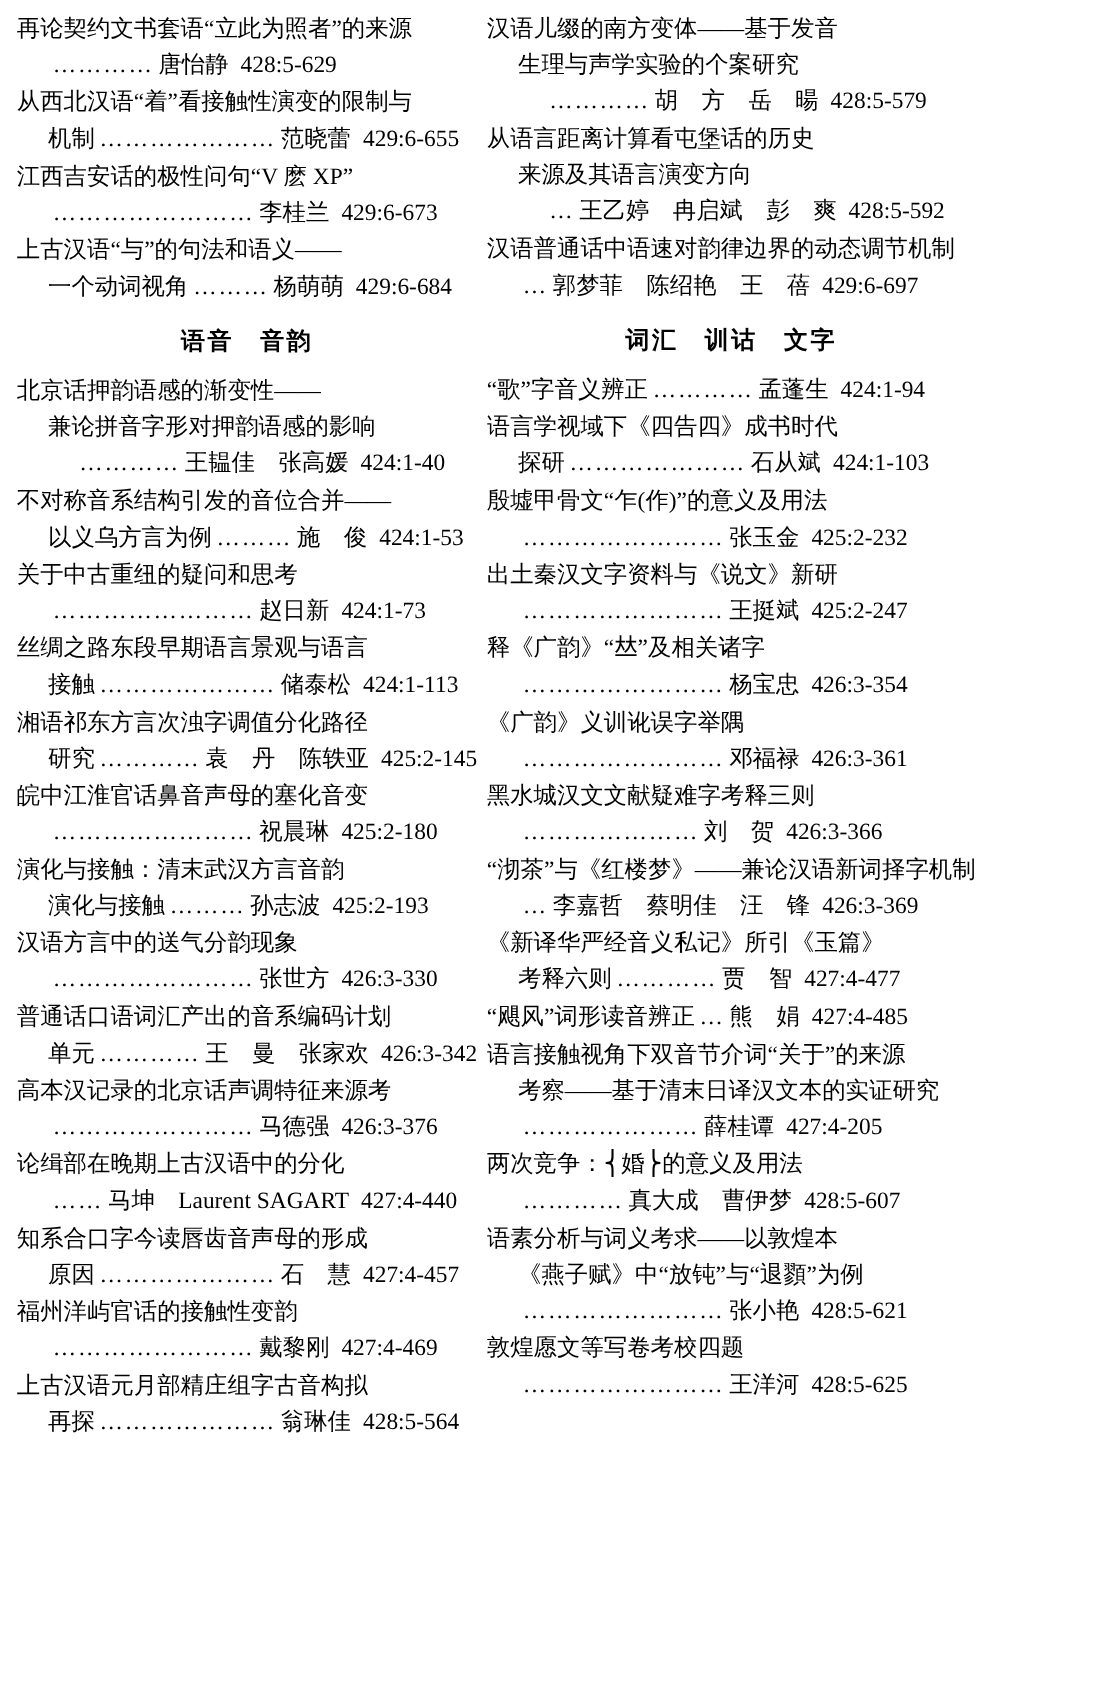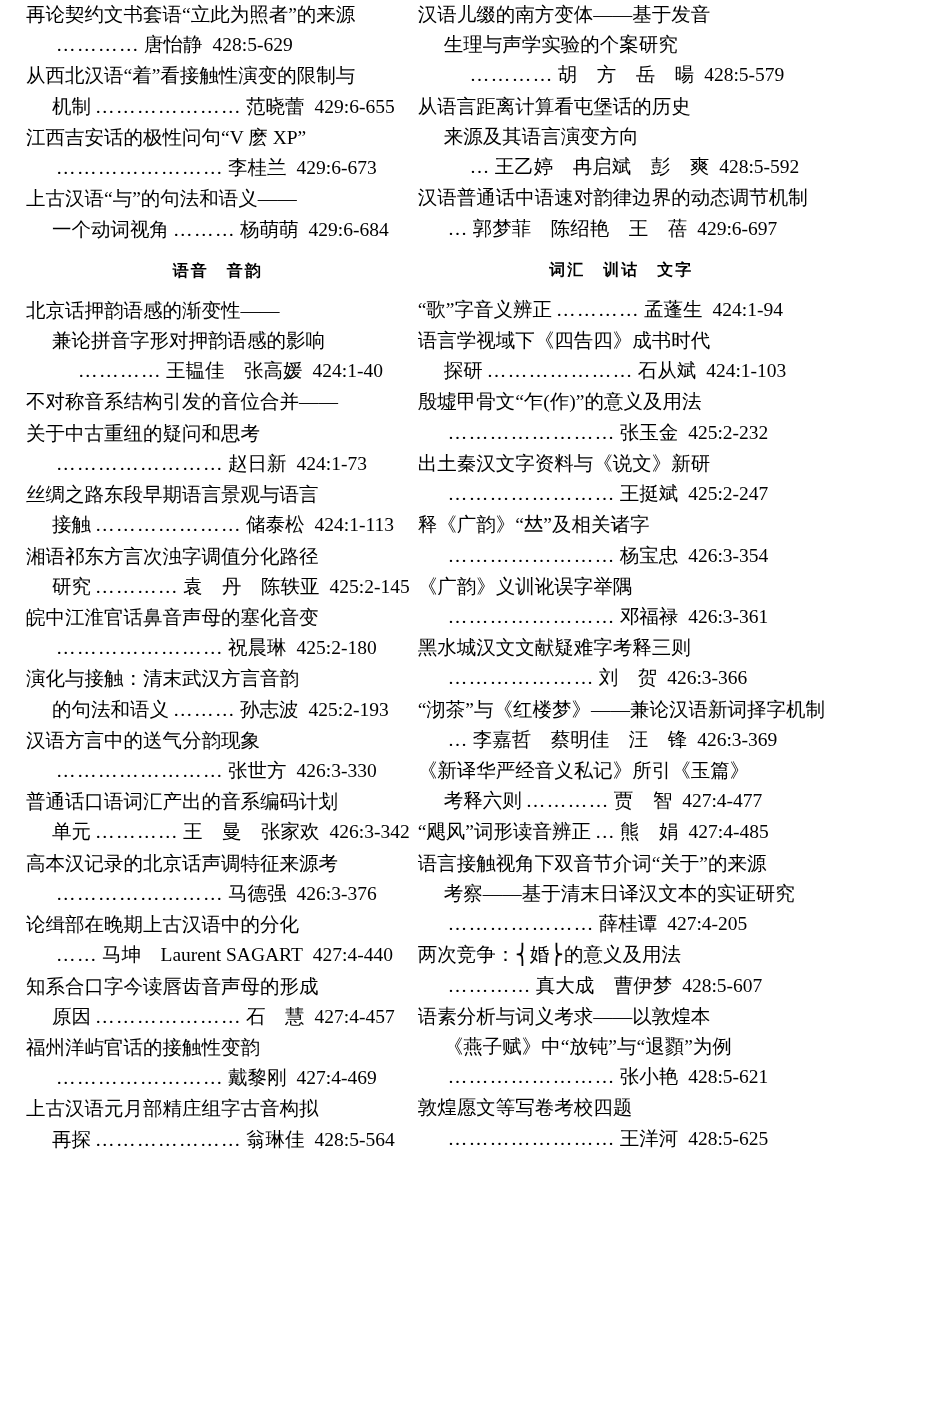--- a/index.html
+++ b/index.html
@@ -12,36 +12,35 @@
     height: 1402px;
     font-family: "Liberation Serif", "DejaVu Serif", serif;
     color: #000000;
     overflow: hidden;
   }
   .page {
     width: 773px;
     height: 1402px;
     position: relative;
     box-sizing: border-box;
-    padding: 0 14px 0 14px;
+    padding: 10px 14px 0 14px;
     display: flex;
     flex-direction: row;
     justify-content: space-between;
-    margin-left: 12px;
   }
   .column {
     width: 440px;
     box-sizing: border-box;
   }
   .col-left { padding-right: 4px; }
   .col-right { padding-left: 4px; }
 
   .section-head {
     text-align: center;
-    font-size: 16px;
+    font-size: 20px;
     font-weight: bold;
     letter-spacing: 2px;
     margin: 16px 0 14px 0;
     font-family: "Liberation Serif", "DejaVu Serif", serif;
   }
 
   .entry {
     font-size: 19.5px;
     line-height: 1.55;
     margin-bottom: 1px;
@@ -94,40 +93,41 @@
       </div>
     <div class="section-head">语音　音韵</div>
     <div id="left-bottom">
         <div class="entry">
           <div class="line"><span class="title-text">北京话押韵语感的渐变性——</span></div>
           <div class="line indent1"><span class="title-text">兼论拼音字形对押韵语感的影响</span></div>
           <div class="line indent2"><span class="dots">…………</span><span class="authors">王韫佳　张高媛</span><span class="pages">424:1-40</span></div>
         </div>
         <div class="entry">
           <div class="line"><span class="title-text">不对称音系结构引发的音位合并——</span></div>
+          <div class="line indent1"><span class="title-text">以义乌方言为例</span><span class="dots">………</span><span class="authors">施　俊</span><span class="pages">424:1-53</span></div>
         </div>
         <div class="entry">
           <div class="line"><span class="title-text">关于中古重纽的疑问和思考</span></div>
           <div class="line indent1"><span class="dots">……………………</span><span class="authors">赵日新</span><span class="pages">424:1-73</span></div>
         </div>
         <div class="entry">
           <div class="line"><span class="title-text">丝绸之路东段早期语言景观与语言</span></div>
           <div class="line indent1"><span class="title-text">接触</span><span class="dots">…………………</span><span class="authors">储泰松</span><span class="pages">424:1-113</span></div>
         </div>
         <div class="entry">
           <div class="line"><span class="title-text">湘语祁东方言次浊字调值分化路径</span></div>
           <div class="line indent1"><span class="title-text">研究</span><span class="dots">…………</span><span class="authors">袁　丹　陈轶亚</span><span class="pages">425:2-145</span></div>
         </div>
         <div class="entry">
           <div class="line"><span class="title-text">皖中江淮官话鼻音声母的塞化音变</span></div>
           <div class="line indent1"><span class="dots">……………………</span><span class="authors">祝晨琳</span><span class="pages">425:2-180</span></div>
         </div>
         <div class="entry">
           <div class="line"><span class="title-text">演化与接触：清末武汉方言音韵</span></div>
-          <div class="line indent1"><span class="title-text">的句法和语义</span><span class="dots">………</span><span class="authors">孙志波</span><span class="pages">425:2-193</span></div>
+          <div class="line indent1"><span class="title-text">演化与接触</span><span class="dots">………</span><span class="authors">孙志波</span><span class="pages">425:2-193</span></div>
         </div>
         <div class="entry">
           <div class="line"><span class="title-text">汉语方言中的送气分韵现象</span></div>
           <div class="line indent1"><span class="dots">……………………</span><span class="authors">张世方</span><span class="pages">426:3-330</span></div>
         </div>
         <div class="entry">
           <div class="line"><span class="title-text">普通话口语词汇产出的音系编码计划</span></div>
           <div class="line indent1"><span class="title-text">单元</span><span class="dots">…………</span><span class="authors">王　曼　张家欢</span><span class="pages">426:3-342</span></div>
         </div>
         <div class="entry">

